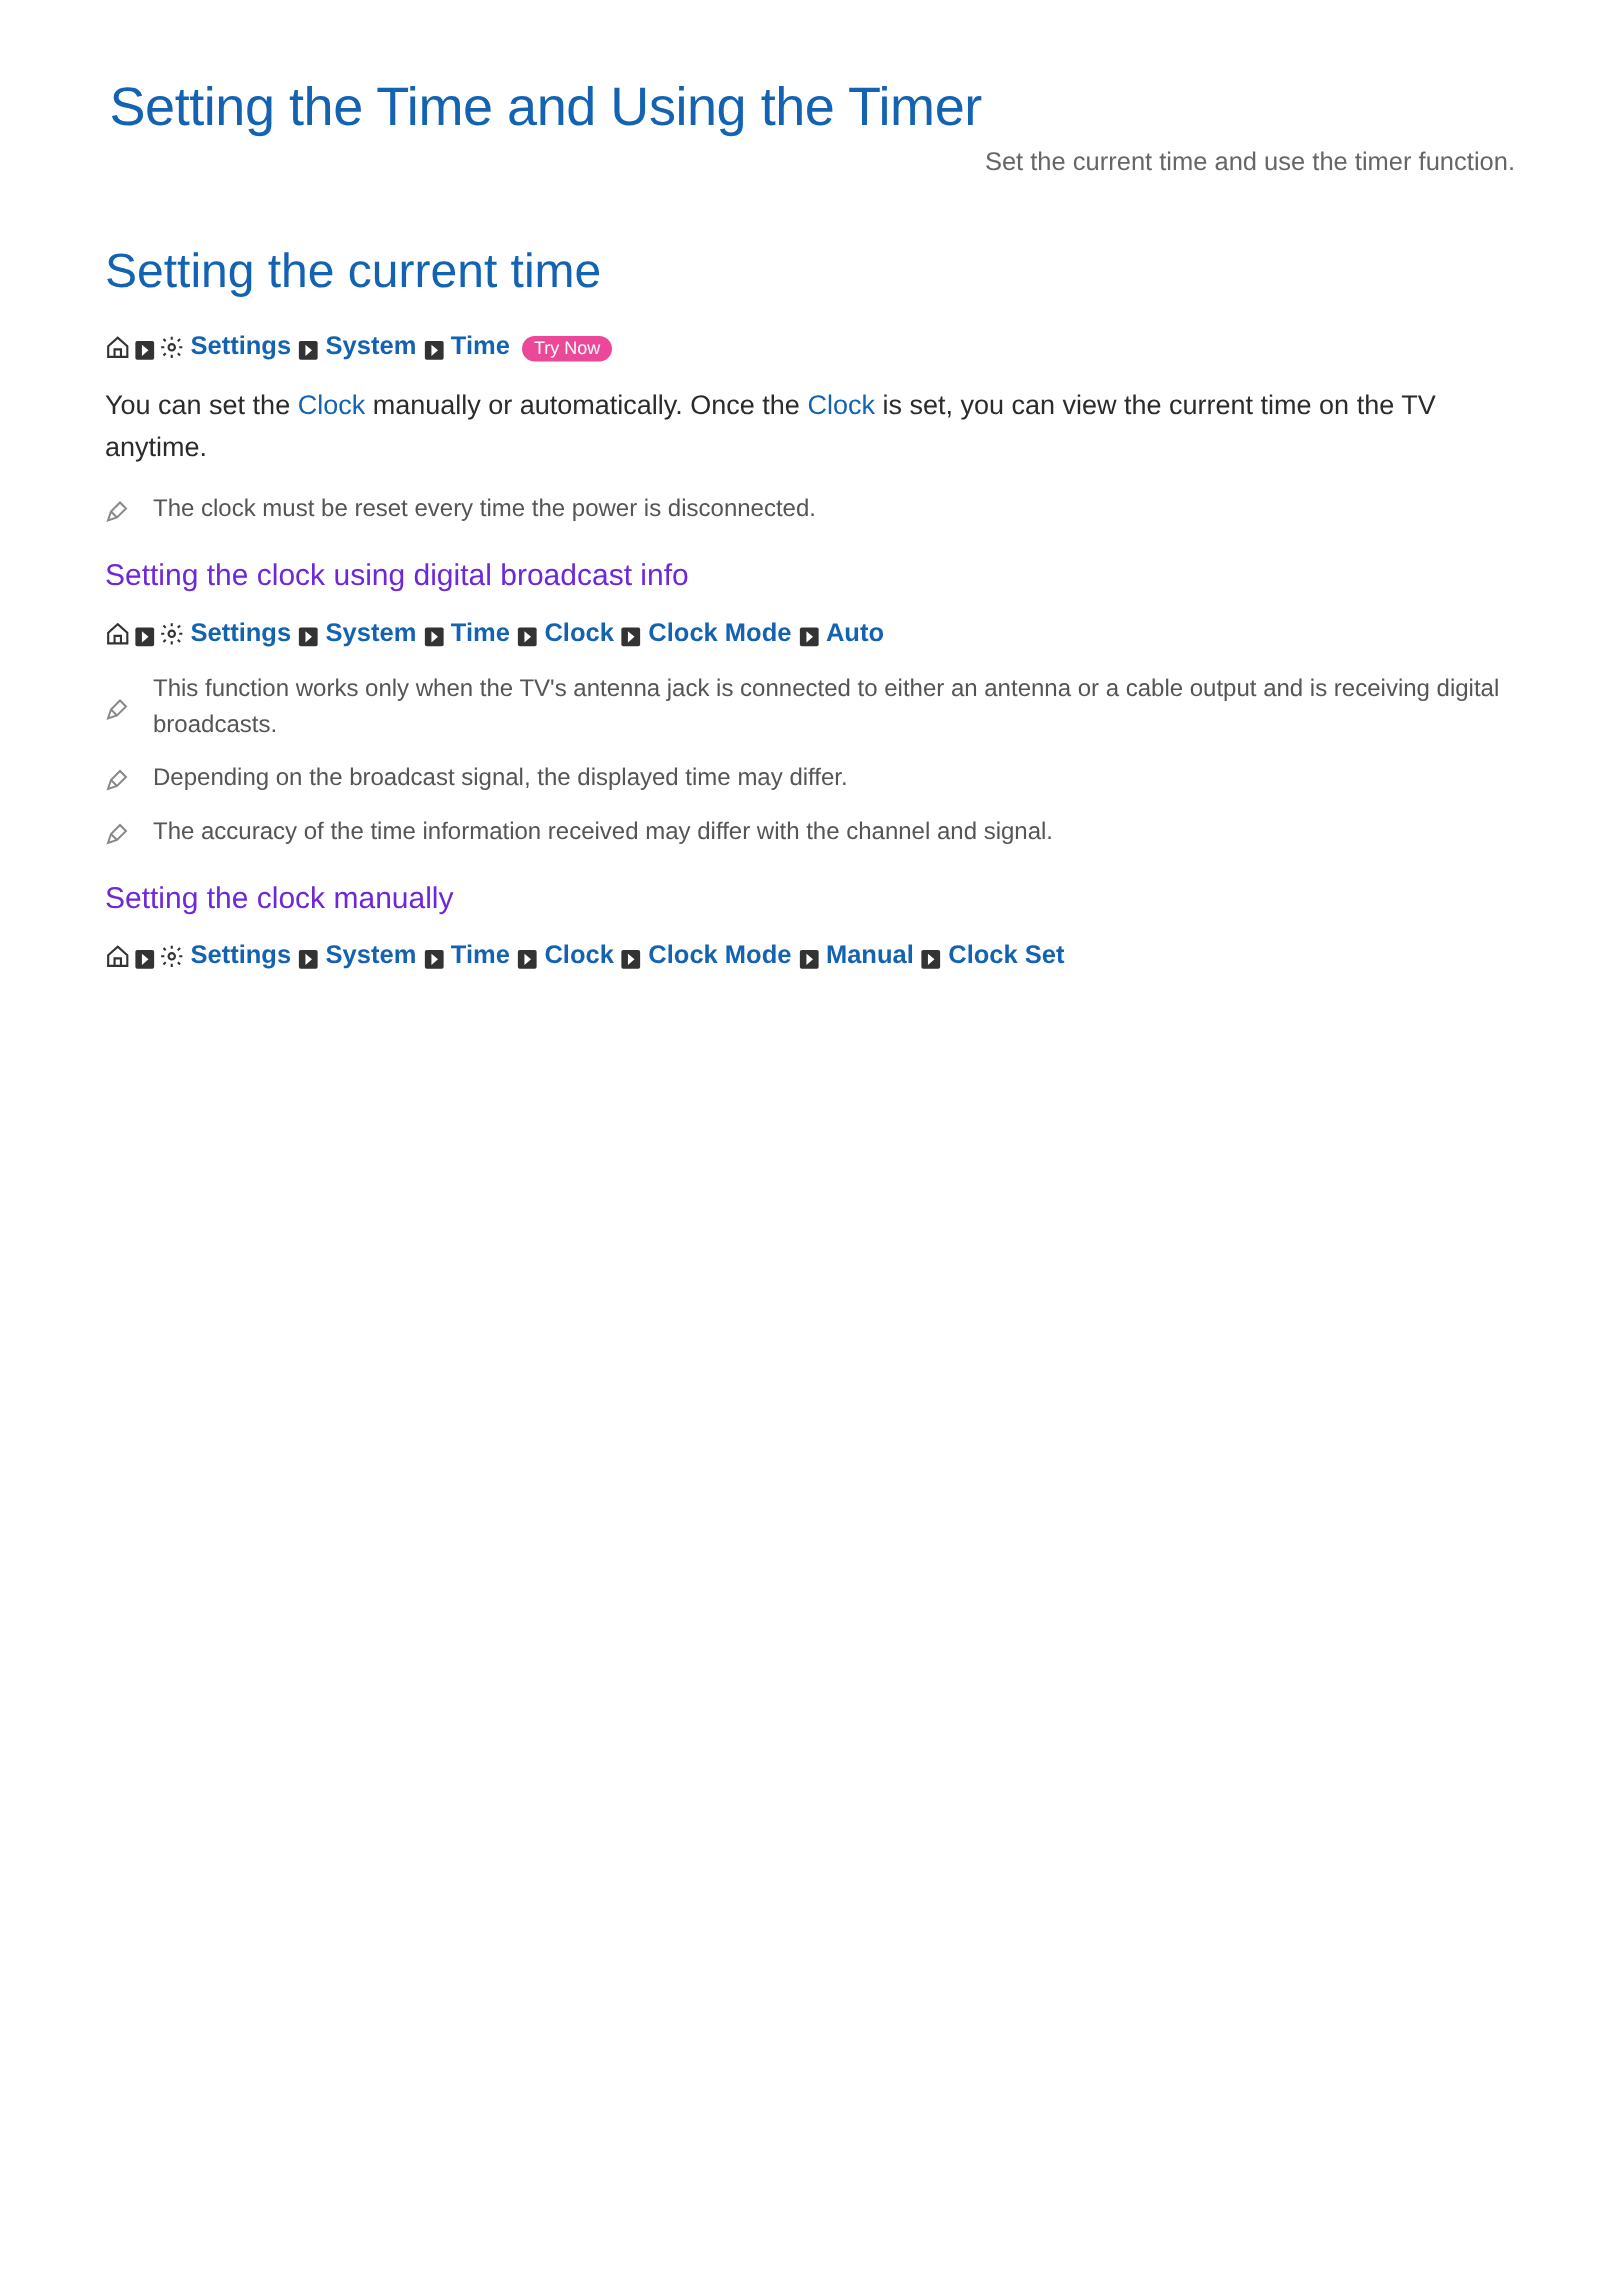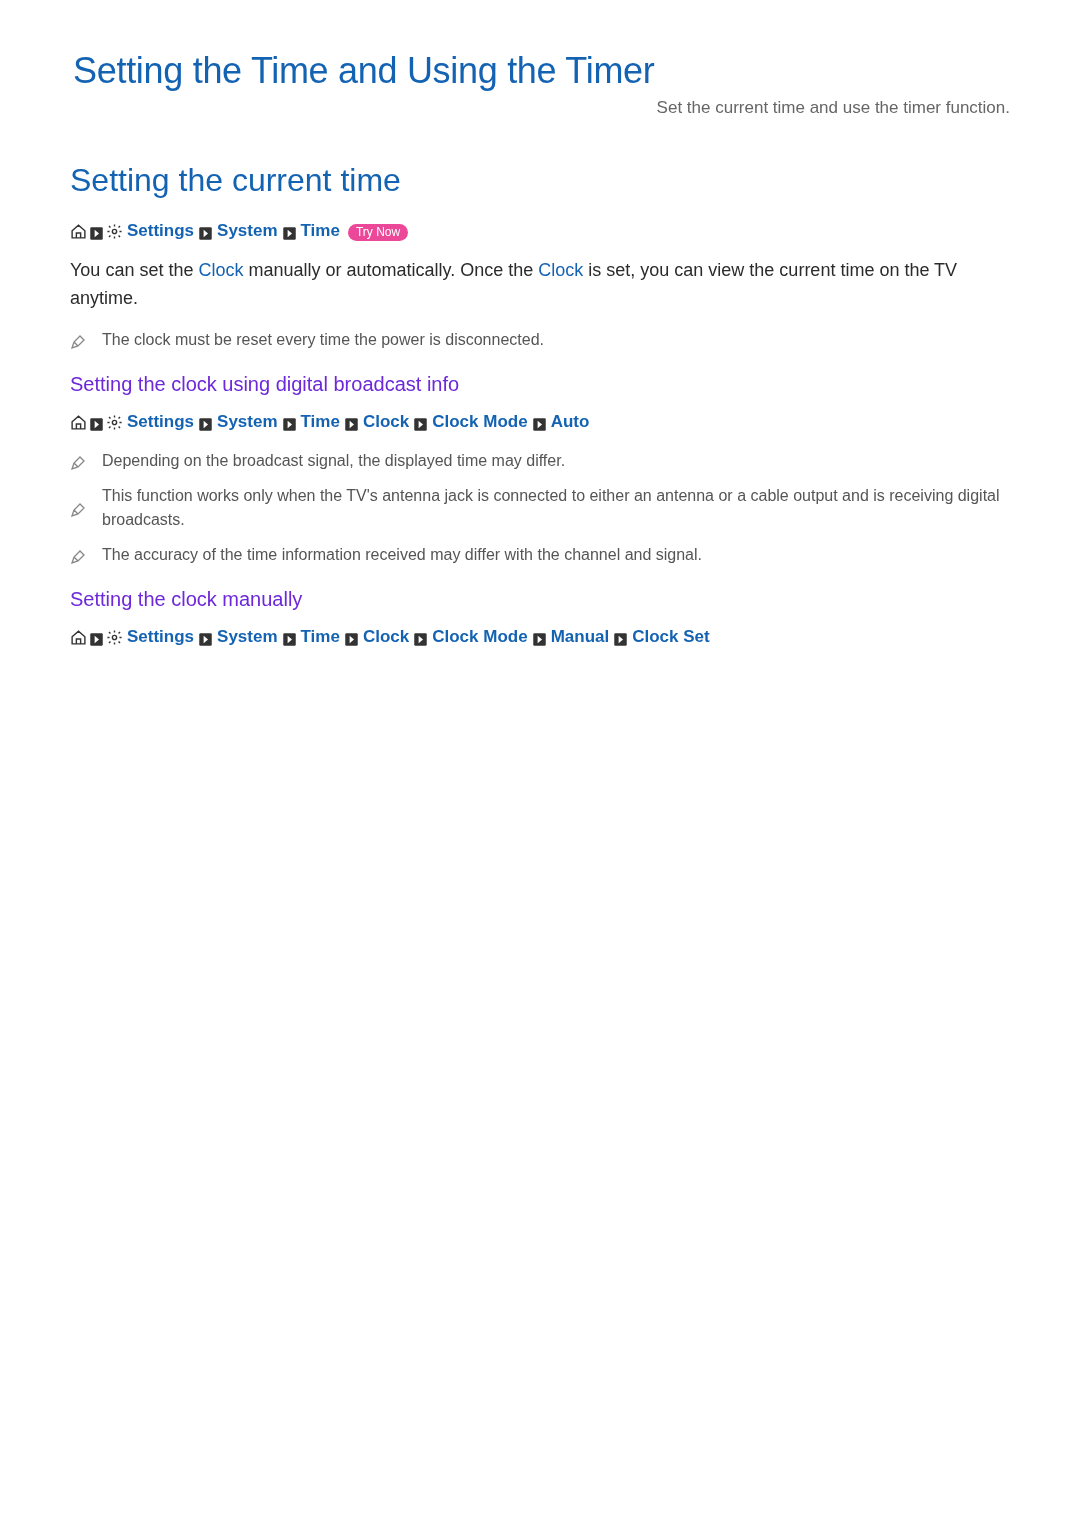--- a/index.html
+++ b/index.html
@@ -206,42 +206,42 @@
     <span class="sep">
       <svg width="15" height="15" viewBox="0 0 24 24">
           <rect x="2" y="2" width="20" height="20" rx="2" fill="#333"></rect>
           <path d="M9 6 L16 12 L9 18 Z" fill="#fff"></path>
         </svg>
     </span>
     <span class="link">Auto</span>
   </div>
 
   <div class="note-list">
+    <div class="note">
+      <span class="pencil">
+        <svg width="16" height="16" viewBox="0 0 24 24">
+            <path fill="none" stroke="#888" stroke-width="2" d="M3 21 L6 12 L15 3 L21 9 L12 18 Z M6 12 L12 18"></path>
+          </svg>
+      </span>
+      <span>This function works only when the TV's antenna jack is connected to either an antenna or a cable output and is receiving digital broadcasts.</span>
+    </div>
     <div class="note">
       <span class="pencil">
         <svg width="16" height="16" viewBox="0 0 24 24">
             <path fill="none" stroke="#888" stroke-width="2" d="M3 21 L6 12 L15 3 L21 9 L12 18 Z M6 12 L12 18"></path>
           </svg>
       </span>
       <span>Depending on the broadcast signal, the displayed time may differ.</span>
     </div>
     <div class="note">
       <span class="pencil">
         <svg width="16" height="16" viewBox="0 0 24 24">
             <path fill="none" stroke="#888" stroke-width="2" d="M3 21 L6 12 L15 3 L21 9 L12 18 Z M6 12 L12 18"></path>
           </svg>
       </span>
-      <span>This function works only when the TV's antenna jack is connected to either an antenna or a cable output and is receiving digital broadcasts.</span>
-    </div>
-    <div class="note">
-      <span class="pencil">
-        <svg width="16" height="16" viewBox="0 0 24 24">
-            <path fill="none" stroke="#888" stroke-width="2" d="M3 21 L6 12 L15 3 L21 9 L12 18 Z M6 12 L12 18"></path>
-          </svg>
-      </span>
       <span>The accuracy of the time information received may differ with the channel and signal.</span>
     </div>
   </div>
 
   <h3 class="heading3">Setting the clock manually</h3>
 
   <div class="breadcrumb">
     <span>
       <svg width="17" height="17" viewBox="0 0 24 24">
           <path fill="none" stroke="#333" stroke-width="2" d="M3 11 L12 3 L21 11 L21 21 L3 21 Z M9 21 L9 14 L15 14 L15 21"></path>

